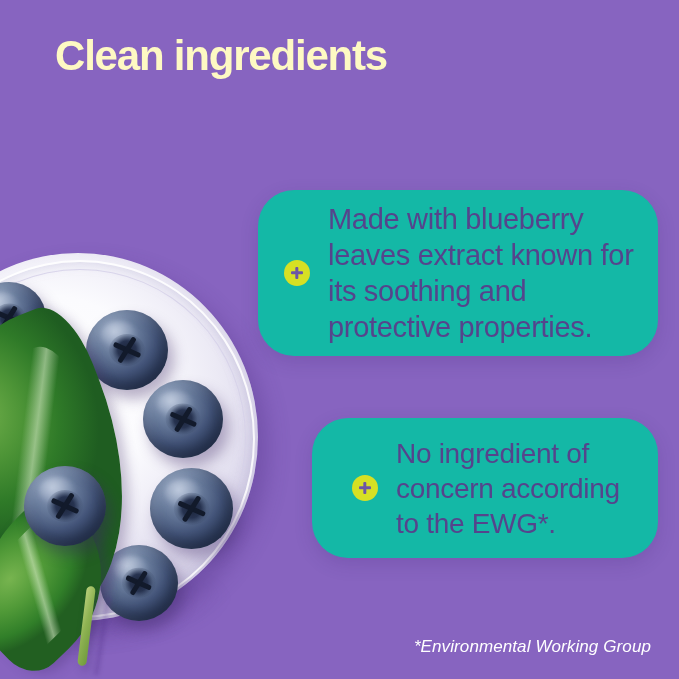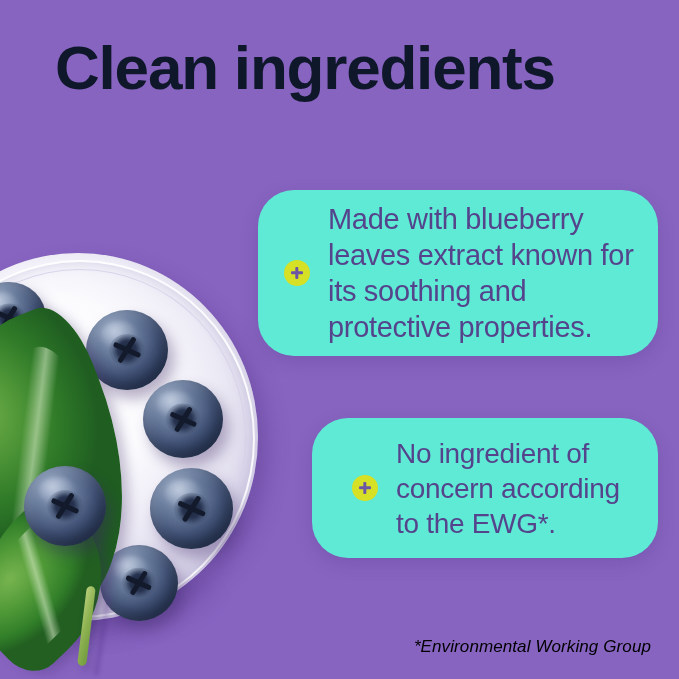--- a/index.html
+++ b/index.html
@@ -184,34 +184,34 @@
     background: rgba(80, 50, 135, 0.30);
     transform: rotate(9deg);
     filter: blur(2px);
   }
 
   
   .page-title {
     position: absolute;
     left: 55px;
     top: 32px;
-    color: #0f172a;
-    font-size: 62px;
+    color: #fef9c3;
+    font-size: 42px;
     font-weight: bold;
     letter-spacing: -1.2px;
     line-height: 1.15;
     white-space: nowrap;
   }
 
   
   .card {
     position: absolute;
     display: flex;
     align-items: center;
-    background: #5eead4;
+    background: #14b8a6;
     border-radius: 36px;
     box-shadow: 0 6px 18px rgba(60, 35, 110, 0.18);
     box-sizing: border-box;
   }
   .card-1 {
     left: 258px;
     top: 190px;
     width: 400px;
     height: 166px;
     padding: 0 22px 0 26px;
@@ -260,21 +260,21 @@
   .card-2 .card-text {
     font-size: 28px;
     line-height: 35px;
   }
 
   
   .footnote {
     position: absolute;
     right: 28px;
     bottom: 22px;
-    color: #000000;
+    color: #ffffff;
     font-size: 17px;
     font-style: italic;
     letter-spacing: 0.1px;
   }
 </style>
 </head>
 <body>
 
 <div class="canvas">
 

